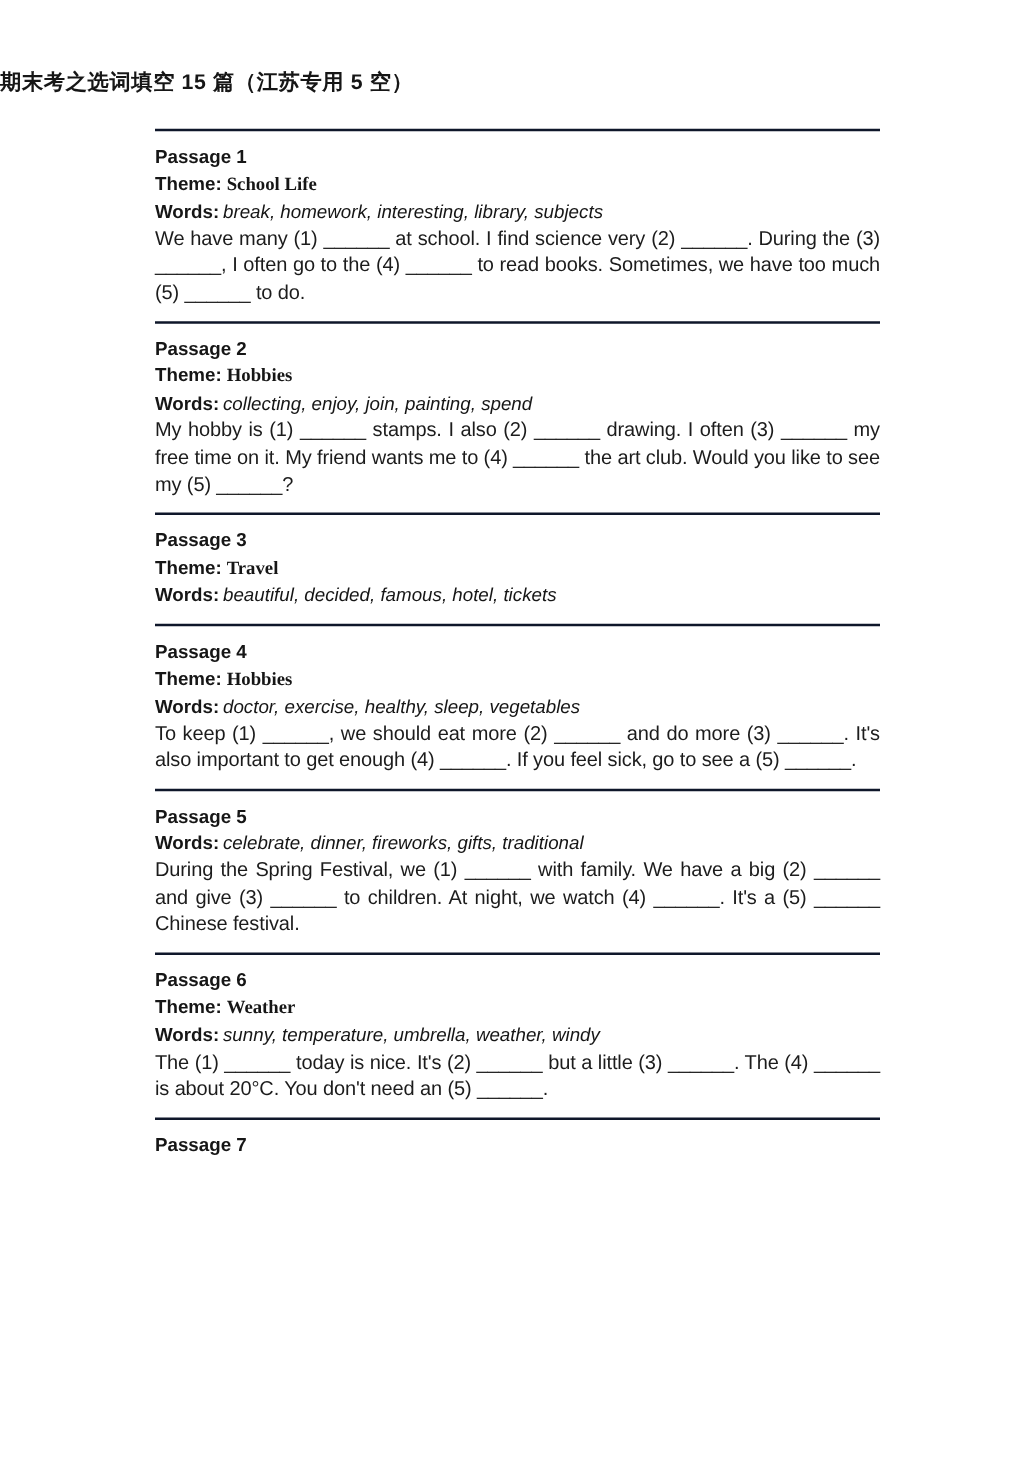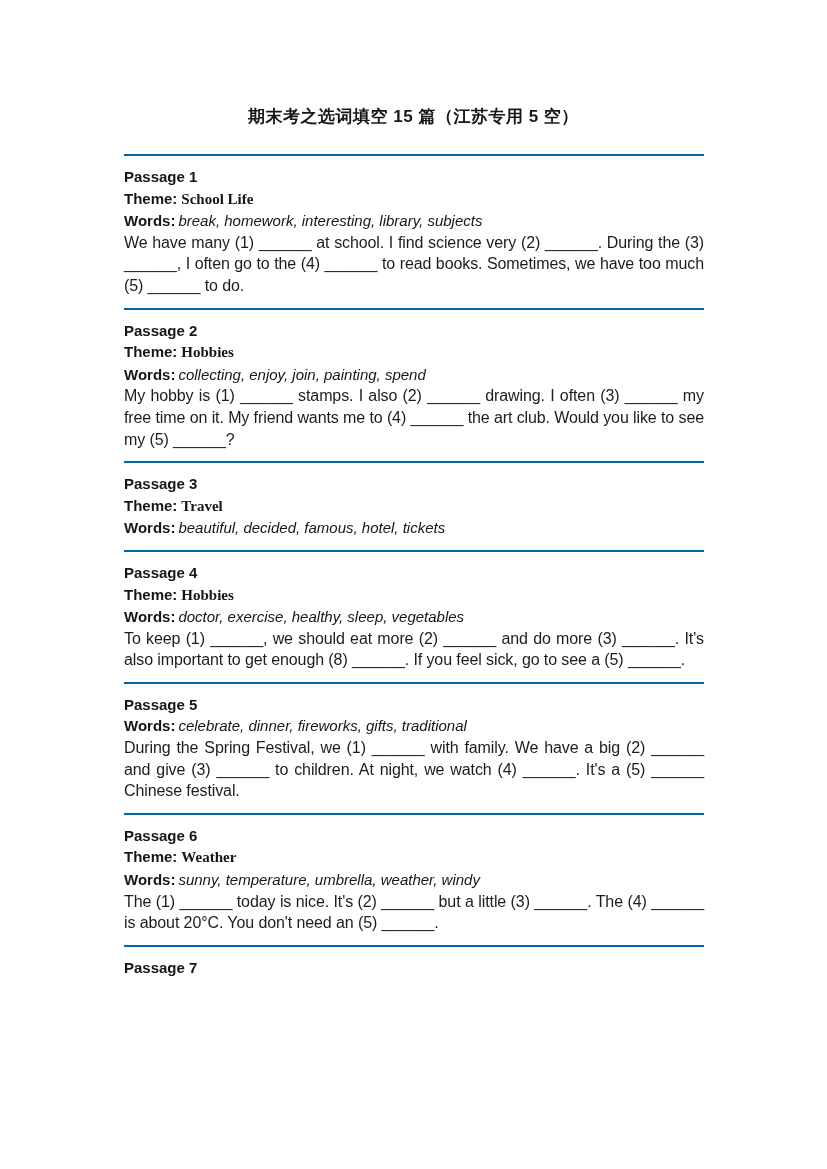--- a/index.html
+++ b/index.html
@@ -11,43 +11,42 @@
     color: #1c1c1c;
     overflow: hidden;
   }
   .page {
     width: 827px;
     height: 1169px;
     background: #ffffff;
     position: relative;
   }
   .doc-header {
-    padding-top: 86px;
-    text-align: center;
+    padding-top: 55px;
+    text-align: left;
     font-weight: 700;
     color: #161616;
-    margin-top: 20px;
   }
   .doc-title {
     font-size: 17px;
     line-height: 22px;
     letter-spacing: 0.5px;
   }
   .doc-subtitle {
     margin-top: 26px;
     font-size: 18px;
     line-height: 42px;
     letter-spacing: 0.5px;
   }
   .content {
     margin: 26px auto 0 124px;
     width: 580px;
   }
   .passage {
-    border-top: 2px solid #0369a1;
+    border-top: 2px solid #0f172a;
     padding: 10px 0 11px 0;
   }
   .p-line {
     font-size: 15px;
     line-height: 21.6px;
     font-weight: 700;
     color: #161616;
   }
   .p-words-val {
     font-weight: 400;
@@ -92,21 +91,21 @@
     <div class="passage">
       <div class="p-line">Passage 3</div>
       <div class="p-line"><span>Theme:</span><span class="p-theme-val">Travel</span></div>
       <div class="p-line"><span>Words:</span><span class="p-words-val">beautiful, decided, famous, hotel, tickets</span></div>
     </div>
 
     <div class="passage">
       <div class="p-line">Passage 4</div>
       <div class="p-line"><span>Theme:</span><span class="p-theme-val">Hobbies</span></div>
       <div class="p-line"><span>Words:</span><span class="p-words-val">doctor, exercise, healthy, sleep, vegetables</span></div>
-      <div class="p-text">To keep (1) ______, we should eat more (2) ______ and do more (3) ______. It's also important to get enough (8) ______. If you feel sick, go to see a (5) ______.</div>
+      <div class="p-text">To keep (1) ______, we should eat more (2) ______ and do more (3) ______. It's also important to get enough (4) ______. If you feel sick, go to see a (5) ______.</div>
     </div>
 
     <div class="passage">
       <div class="p-line">Passage 5</div>
       <div class="p-line"><span>Words:</span><span class="p-words-val">celebrate, dinner, fireworks, gifts, traditional</span></div>
       <div class="p-text">During the Spring Festival, we (1) ______ with family. We have a big (2) ______ and give (3) ______ to children. At night, we watch (4) ______. It's a (5) ______ Chinese festival.</div>
     </div>
 
     <div class="passage">
       <div class="p-line">Passage 6</div>

